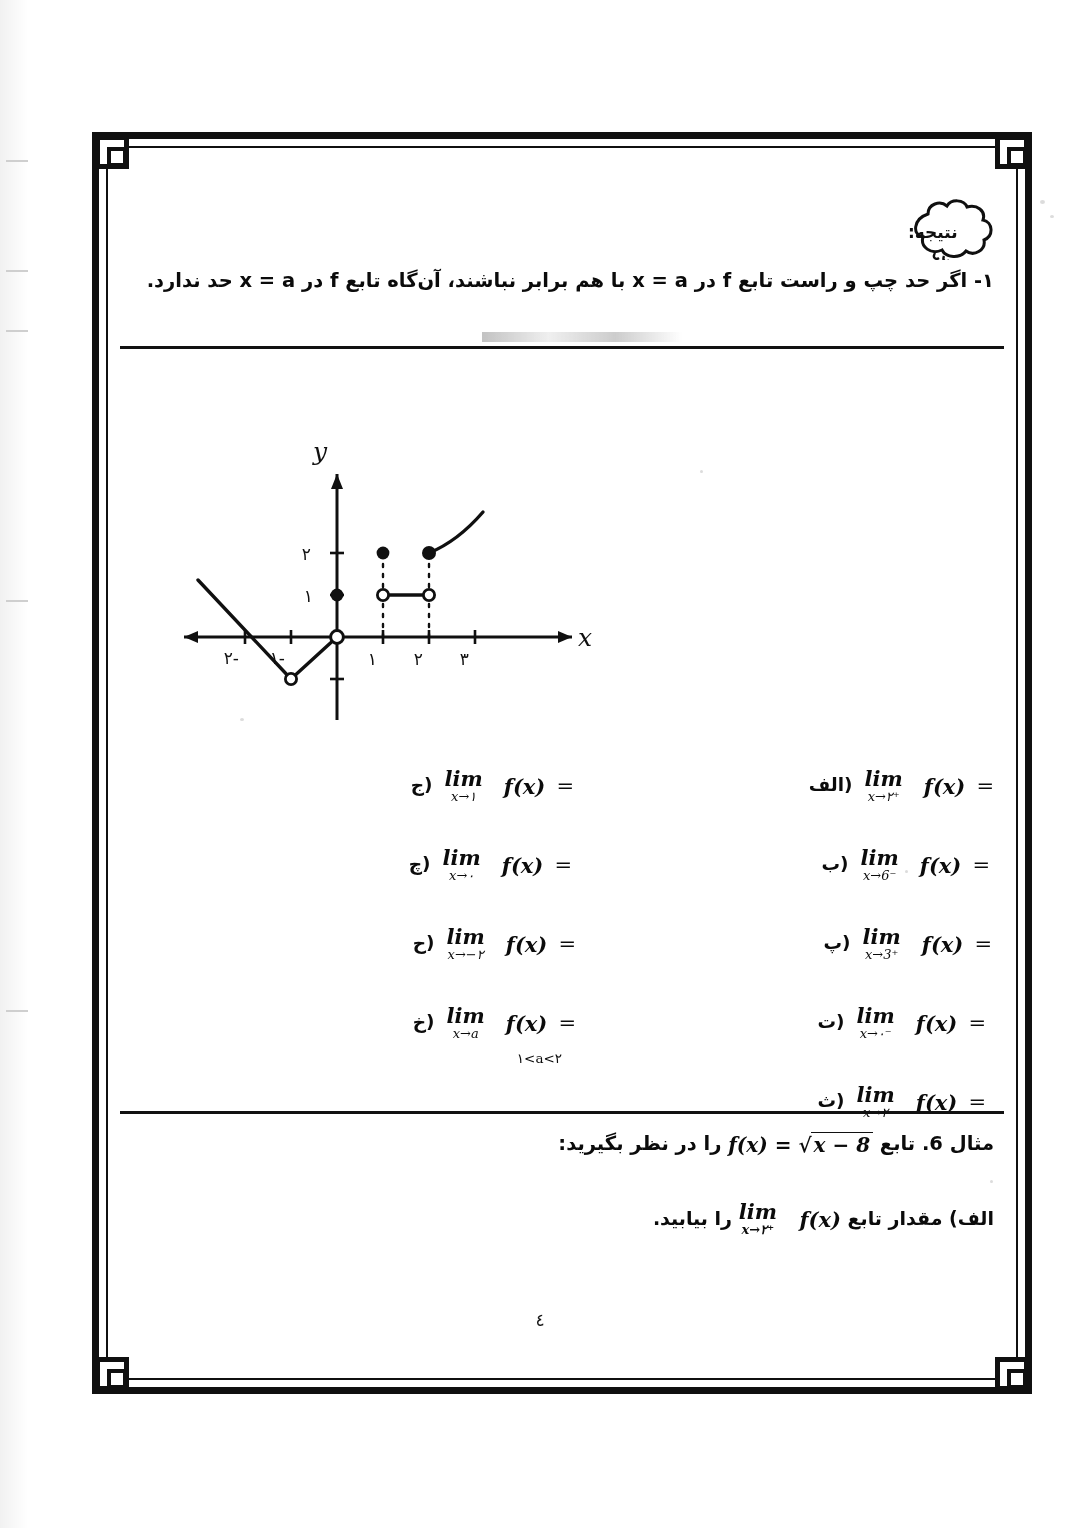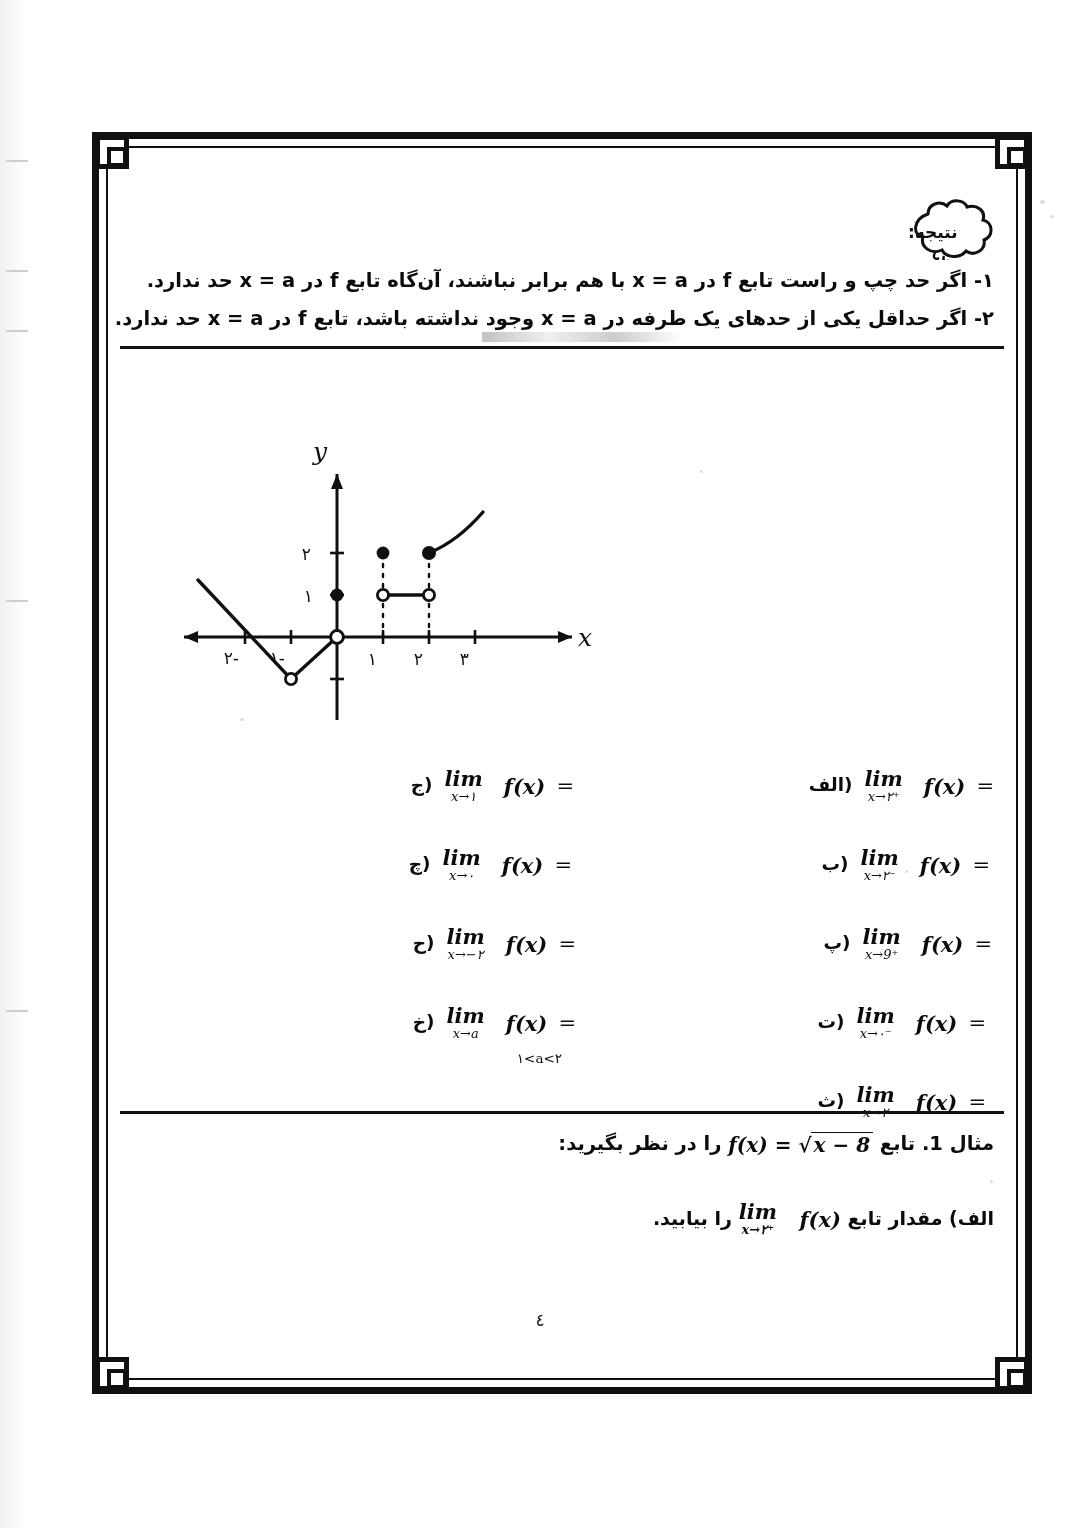--- a/index.html
+++ b/index.html
@@ -174,21 +174,20 @@
                C95 24 96 38 86 42 C88 52 76 59 68 53 C62 61 48 60 44 52
                C33 57 22 49 25 39 C14 37 15 21 30 16 Z" fill="#ffffff" stroke="#101010" stroke-width="3"></path>
       <path d="M37 55 C34 60 38 62 41 60" fill="none" stroke="#101010" stroke-width="2.4"></path>
       <path d="M46 58 C44 63 48 65 51 62" fill="none" stroke="#101010" stroke-width="2.4"></path>
     </svg>
   </div>
   <div class="cloud-label">نتیجه:</div>
 
   <div class="conclusion-list">
     <div class="ln">۱- اگر حد چپ و راست تابع f در x = a با هم برابر نباشند، آن‌گاه تابع f در x = a حد ندارد.</div>
-    <div class="ln">۲- اگر حداقل یکی از حدهای یک طرفه در x = a وجود نداشته باشد، تابع f در x = a حد ندارد.</div>
   </div>
 
   <div class="rule r1"></div>
 
 
   <div class="graph">
     <svg width="470" height="290" viewBox="0 0 470 290" xmlns="http://www.w3.org/2000/svg">
 
       <line x1="12" y1="205" x2="400" y2="205" stroke="#101010" stroke-width="3"></line>
       <polygon points="400,205 386,199 386,211" fill="#101010"></polygon>
@@ -252,33 +251,33 @@
         <span class="lim-fx">f(x)</span>
         <span class="lim-eq">=</span>
       </span>
     </div>
 
     <div class="lim-item" style="right:4px; top:79px;">
       <span class="lim-tag">ب)</span>
       <span class="lim-expr">
         <span class="lim-core">
           <span class="lim-word">lim</span>
-          <span class="lim-sub">x→۲⁻</span>
+          <span class="lim-sub">x→6⁻</span>
         </span>
         <span class="lim-fx">f(x)</span>
         <span class="lim-eq">=</span>
       </span>
     </div>
 
     <div class="lim-item" style="right:2px; top:158px;">
       <span class="lim-tag">پ)</span>
       <span class="lim-expr">
         <span class="lim-core">
           <span class="lim-word">lim</span>
-          <span class="lim-sub">x→9⁺</span>
+          <span class="lim-sub">x→3⁺</span>
         </span>
         <span class="lim-fx">f(x)</span>
         <span class="lim-eq">=</span>
       </span>
     </div>
 
     <div class="lim-item" style="right:8px; top:237px;">
       <span class="lim-tag">ت)</span>
       <span class="lim-expr">
         <span class="lim-core">
@@ -349,21 +348,21 @@
         <span class="lim-eq">=</span>
       </span>
     </div>
     <div class="lim-note" style="right:432px; top:282px;">۱&lt;a&lt;۲</div>
 
   </div>
 
   <div class="rule r2"></div>
 
   <div class="example-head e2">
-    <span>مثال 1. تابع</span>
+    <span>مثال 6. تابع</span>
     <span class="sqrt-wrap">
       <span>f(x) =</span>
       <span>√</span><span class="sqrt-bar">x − 8</span>
     </span>
     <span>را در نظر بگیرید:</span>
   </div>
 
   <div class="ex2-parts">
     <div class="ln">
       <span>الف) مقدار تابع</span>

